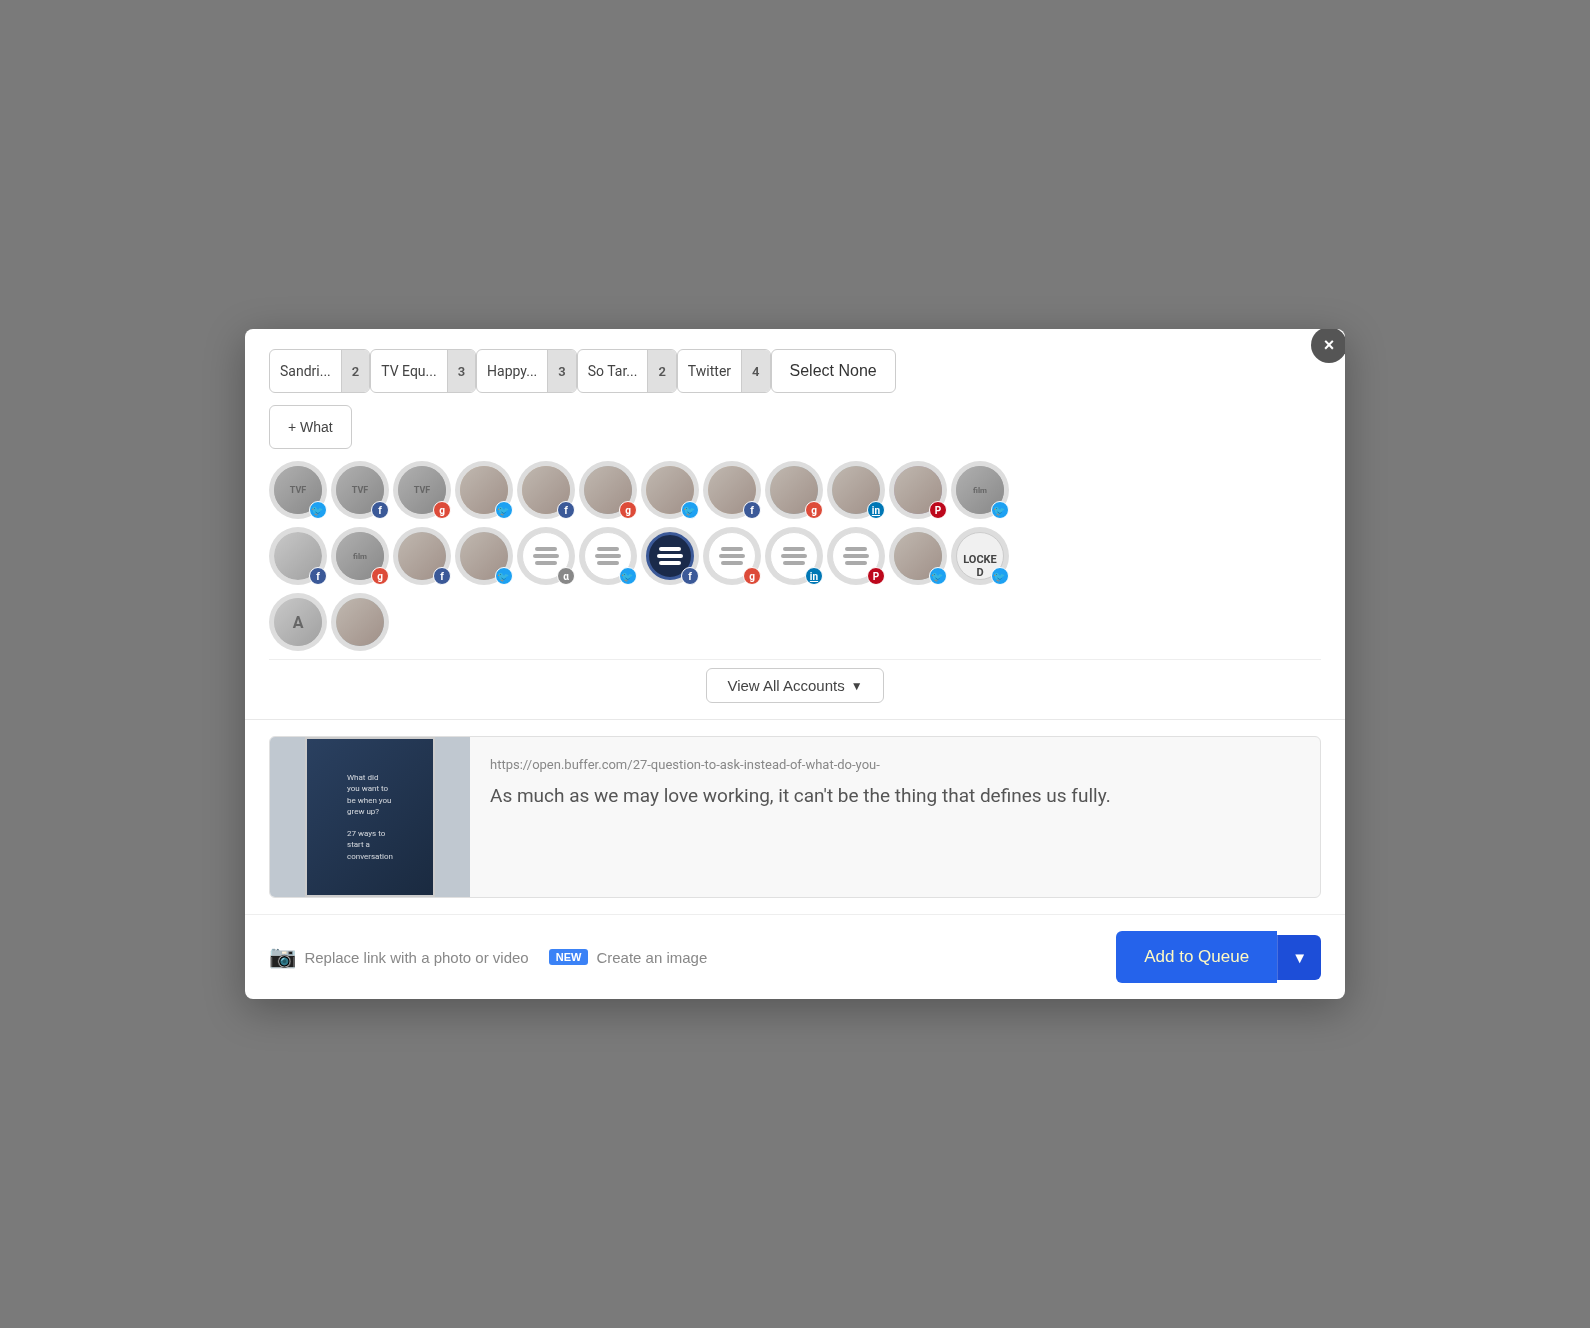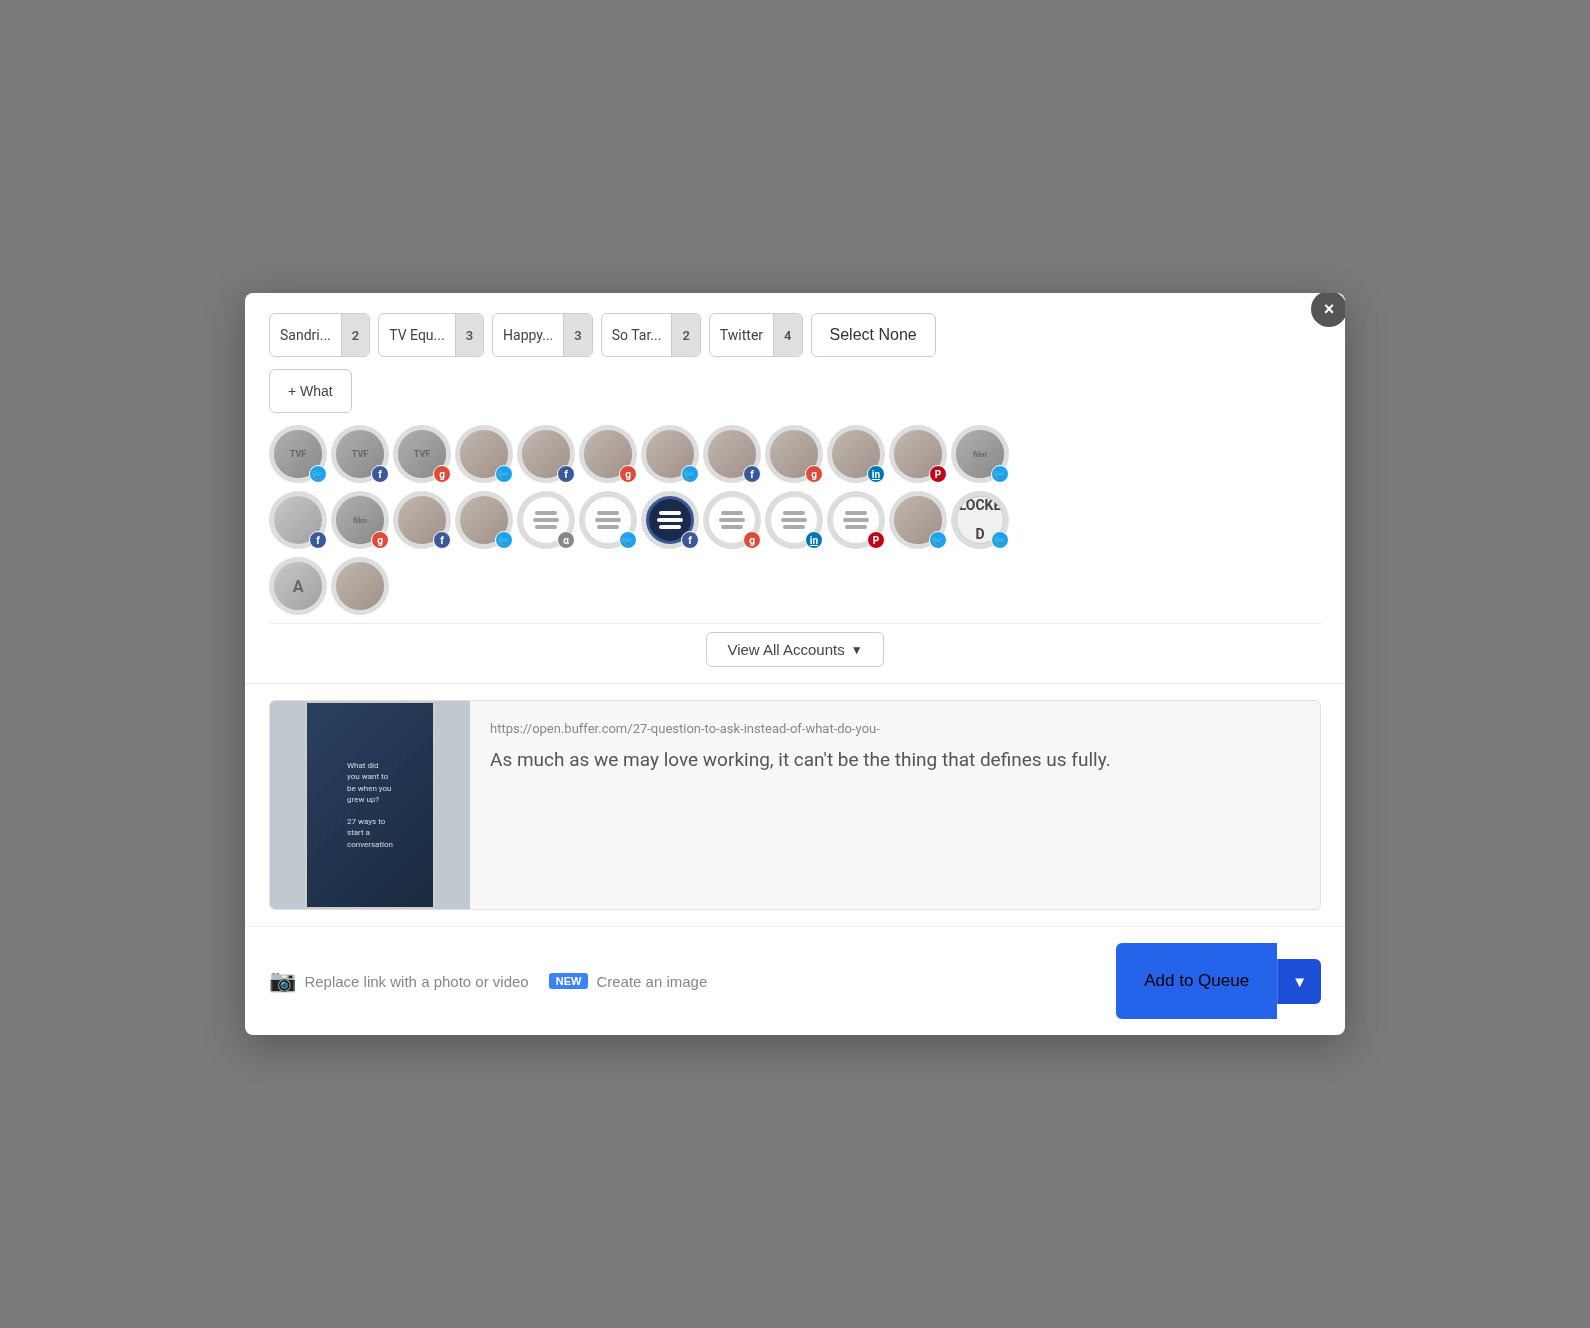--- a/index.html
+++ b/index.html
@@ -51,21 +51,20 @@
 
     
     .accounts-section {
       padding: 20px 24px 16px;
       border-bottom: 1px solid #e8e8e8;
     }
 
     .profile-groups-row {
       display: flex;
       flex-wrap: wrap;
-      gap: 8px;
       margin-bottom: 12px;
       align-items: center;
     }
 
     .profile-tag {
       display: flex;
       align-items: center;
       gap: 0;
       border: 1.5px solid #ccc;
       border-radius: 6px;
@@ -246,21 +245,21 @@
       min-width: 200px;
       background: #c0c8d0;
       display: flex;
       align-items: center;
       justify-content: center;
       overflow: hidden;
     }
 
     .book-image {
       width: 130px;
-      height: 208px;
+      height: 160px;
       background: linear-gradient(135deg, #2a4060, #1a2a40);
       border: 2px solid #ccc;
       display: flex;
       align-items: center;
       justify-content: center;
       padding: 8px;
     }
 
     .book-text-overlay {
       color: rgba(255,255,255,0.8);
@@ -347,23 +346,23 @@
     }
 
     .add-queue-group {
       display: flex;
       align-items: center;
       gap: 0;
     }
 
     .add-queue-btn {
       background: #2563eb;
-      color: #000000;
+      color: #fef9c3;
       border: none;
-      padding: 28px 28px;
+      padding: 16px 28px;
       font-size: 17px;
       font-weight: 500;
       cursor: pointer;
       border-radius: 6px 0 0 6px;
     }
 
     .add-queue-dropdown {
       background: #1d4ed8;
       color: #fff;
       border: none;
@@ -587,21 +586,21 @@
         <span class="social-badge badge-pinterest">P</span>
       </div>
       <div class="avatar-item">
         <div class="avatar-circle" style="background: linear-gradient(135deg, #c0c0b8, #909088);">
           <div class="avatar-face people"></div>
         </div>
         <span class="social-badge badge-twitter">🐦</span>
       </div>
       <div class="avatar-item">
         <div class="avatar-circle locke-avatar">
-          <div style="display:flex;flex-direction:column;align-items:center;justify-content:space-between;height:100%;font-size:14px;font-weight:bold;color:#444;line-height:1.2;">
+          <div style="display:flex;flex-direction:column;align-items:center;justify-content:flex-end;height:100%;font-size:11px;font-weight:bold;color:#444;line-height:1.2;">
             <span>LOCKE</span>
             <span>D</span>
           </div>
         </div>
         <span class="social-badge badge-twitter">🐦</span>
       </div>
     </div>
 
     <div class="avatars-grid">
       <div class="avatar-item">

